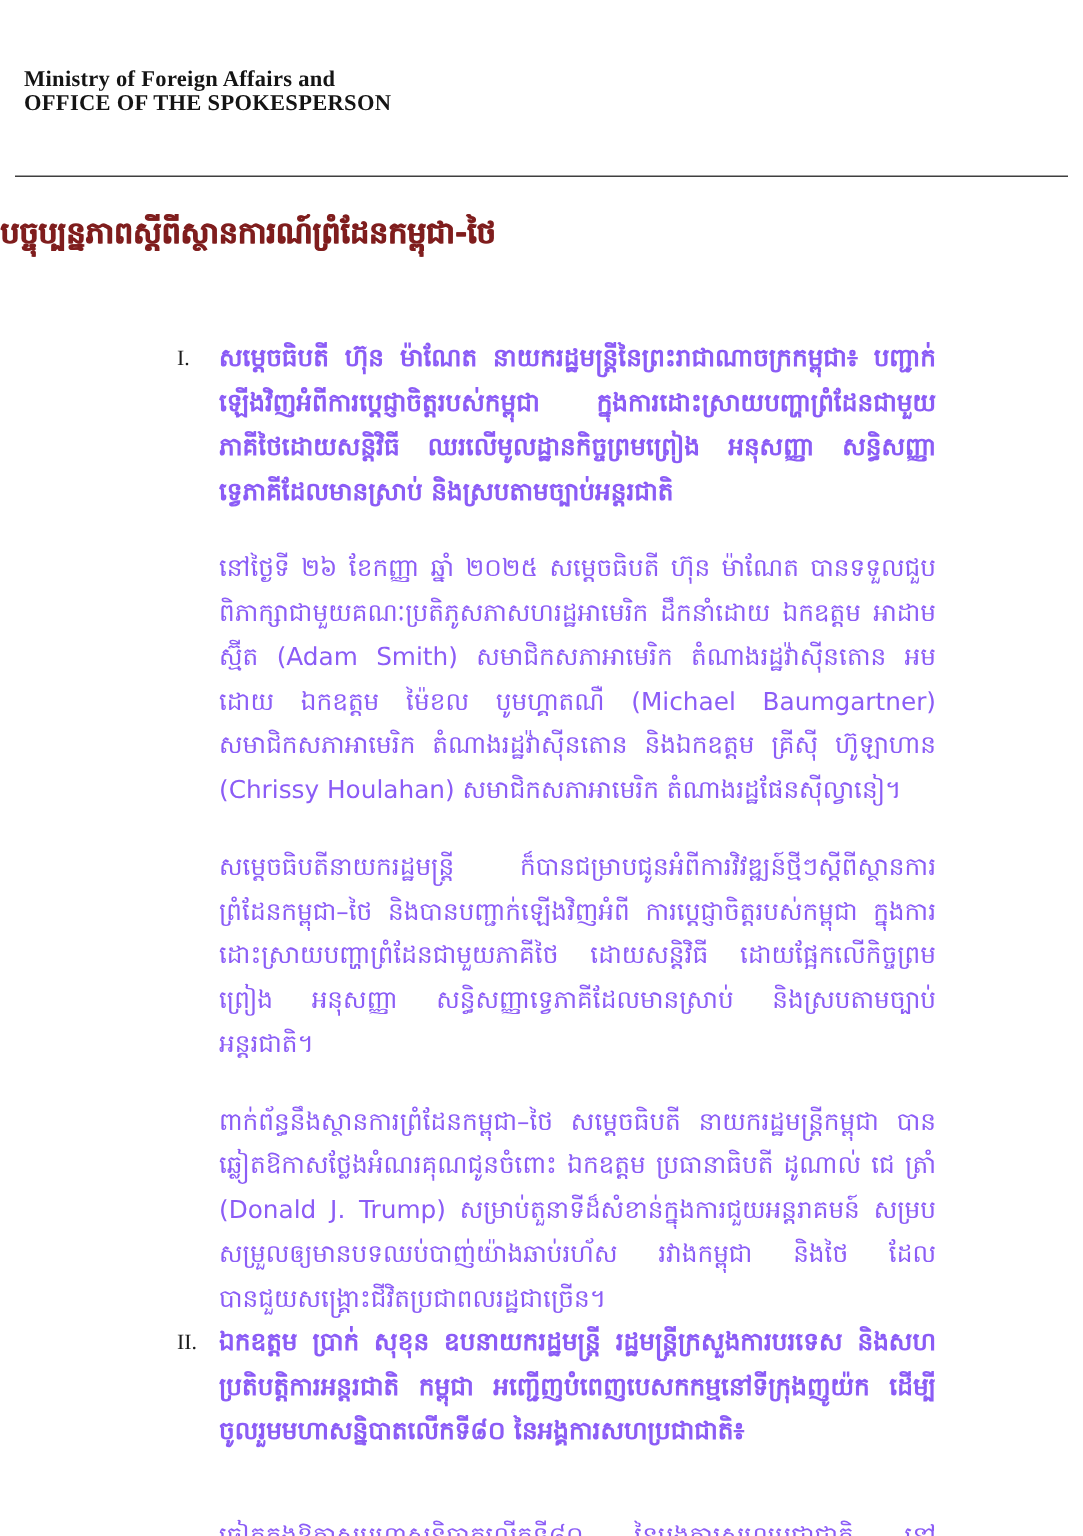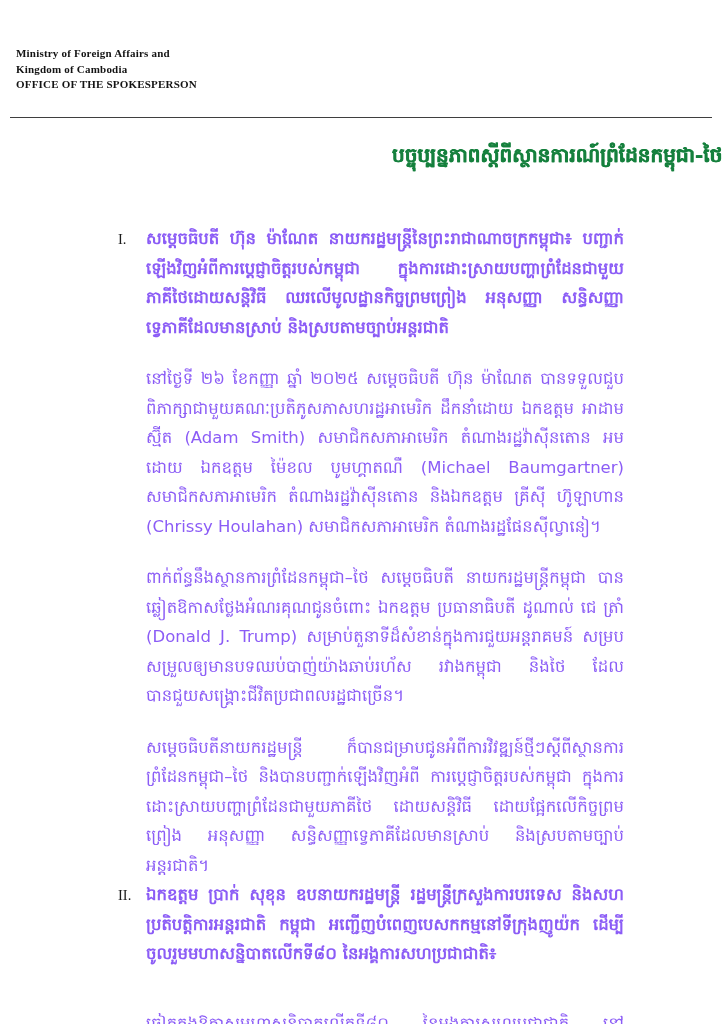--- a/index.html
+++ b/index.html
@@ -10,44 +10,44 @@
     position: relative;
     overflow: hidden;
     font-family: "Liberation Serif", serif;
     color: #1c1c1c;
   }
   .letterhead {
     position: absolute;
     top: 46px;
     left: 16px;
     font-weight: bold;
-    font-size: 11px;
+    font-size: 15px;
     line-height: 15.5px;
     letter-spacing: 0.2px;
     color: #141414;
   }
   .divider {
     position: absolute;
     top: 117px;
     left: 10px;
     width: 702px;
     height: 0;
     border-top: 1.6px solid #3f3f3f;
   }
   .doc-title {
     position: absolute;
     top: 141px;
     left: 0;
     width: 100%;
-    text-align: right;
+    text-align: left;
     font-family: "DejaVu Sans", sans-serif;
     font-weight: bold;
     font-size: 20px;
     line-height: 28px;
-    color: #15803d;
+    color: #7f1d1d;
     text-shadow: 0.6px 0 0 currentColor;
   }
   .body-area {
     position: absolute;
     top: 224px;
     left: 118px;
     width: 506px;
   }
   .section { display: flex; align-items: flex-start; }
   .section .num {
@@ -70,39 +70,38 @@
   .content p { margin: 0 0 22px 0; }
   .content p.heading { font-weight: bold; }
   .content p.heading.gap-after { margin-bottom: 40px; }
   .content p:last-child { margin-bottom: 0; }
 </style>
 </head>
 <body>
 
 <div class="letterhead">
   <div>Ministry of Foreign Affairs and</div>
-  <div>Kingdom of Cambodia</div>
   <div>OFFICE OF THE SPOKESPERSON</div>
 </div>
 
 <div class="divider"></div>
 
 <div class="doc-title">
   <div>បច្ចុប្បន្នភាពស្ដីពីស្ថានការណ៍ព្រំដែនកម្ពុជា-ថៃ</div>
 </div>
 
 <div class="body-area">
 
   <div class="section">
     <div class="num">I.</div>
     <div class="content">
       <p class="heading">សម្ដេចធិបតី ហ៊ុន ម៉ាណែត នាយករដ្ឋមន្ត្រីនៃព្រះរាជាណាចក្រកម្ពុជា៖ បញ្ជាក់ឡើងវិញអំពីការប្តេជ្ញាចិត្តរបស់កម្ពុជា ក្នុងការដោះស្រាយបញ្ហាព្រំដែនជាមួយភាគីថៃដោយសន្តិវិធី ឈរលើមូលដ្ឋានកិច្ចព្រមព្រៀង អនុសញ្ញា សន្ធិសញ្ញាទ្វេភាគីដែលមានស្រាប់ និងស្របតាមច្បាប់អន្តរជាតិ</p>
       <p>នៅថ្ងៃទី ២៦ ខែកញ្ញា ឆ្នាំ ២០២៥ សម្ដេចធិបតី ហ៊ុន ម៉ាណែត បានទទួលជួបពិភាក្សាជាមួយគណៈប្រតិភូសភាសហរដ្ឋអាមេរិក ដឹកនាំដោយ ឯកឧត្តម អាដាម ស្ម៊ីត (Adam Smith) សមាជិកសភាអាមេរិក តំណាងរដ្ឋវ៉ាស៊ីនតោន អមដោយ ឯកឧត្តម ម៉ៃខល បូមហ្គាតណឺ (Michael Baumgartner) សមាជិកសភាអាមេរិក តំណាងរដ្ឋវ៉ាស៊ីនតោន និងឯកឧត្តម គ្រីស៊ី ហ៊ូឡាហាន (Chrissy Houlahan) សមាជិកសភាអាមេរិក តំណាងរដ្ឋផែនស៊ីល្វានៀ។</p>
+      <p>សម្ដេចធិបតីនាយករដ្ឋមន្ត្រី ក៏បានជម្រាបជូនអំពីការវិវឌ្ឍន៍ថ្មីៗស្ដីពីស្ថានការព្រំដែនកម្ពុជា–ថៃ និងបានបញ្ជាក់ឡើងវិញអំពី ការប្តេជ្ញាចិត្តរបស់កម្ពុជា ក្នុងការដោះស្រាយបញ្ហាព្រំដែនជាមួយភាគីថៃ ដោយសន្តិវិធី ដោយផ្អែកលើកិច្ចព្រមព្រៀង អនុសញ្ញា សន្ធិសញ្ញាទ្វេភាគីដែលមានស្រាប់ និងស្របតាមច្បាប់អន្តរជាតិ។</p>
       <p>ពាក់ព័ន្ធនឹងស្ថានការព្រំដែនកម្ពុជា–ថៃ សម្ដេចធិបតី នាយករដ្ឋមន្ត្រីកម្ពុជា បានឆ្លៀតឱកាសថ្លែងអំណរគុណជូនចំពោះ ឯកឧត្តម ប្រធានាធិបតី ដូណាល់ ជេ ត្រាំ (Donald J. Trump) សម្រាប់តួនាទីដ៏សំខាន់ក្នុងការជួយអន្តរាគមន៍ សម្របសម្រួលឲ្យមានបទឈប់បាញ់យ៉ាងឆាប់រហ័ស រវាងកម្ពុជា និងថៃ ដែលបានជួយសង្គ្រោះជីវិតប្រជាពលរដ្ឋជាច្រើន។</p>
-      <p>សម្ដេចធិបតីនាយករដ្ឋមន្ត្រី ក៏បានជម្រាបជូនអំពីការវិវឌ្ឍន៍ថ្មីៗស្ដីពីស្ថានការព្រំដែនកម្ពុជា–ថៃ និងបានបញ្ជាក់ឡើងវិញអំពី ការប្តេជ្ញាចិត្តរបស់កម្ពុជា ក្នុងការដោះស្រាយបញ្ហាព្រំដែនជាមួយភាគីថៃ ដោយសន្តិវិធី ដោយផ្អែកលើកិច្ចព្រមព្រៀង អនុសញ្ញា សន្ធិសញ្ញាទ្វេភាគីដែលមានស្រាប់ និងស្របតាមច្បាប់អន្តរជាតិ។</p>
     </div>
   </div>
 
   <div class="section">
     <div class="num">II.</div>
     <div class="content">
       <p class="heading gap-after">ឯកឧត្តម ប្រាក់ សុខុន ឧបនាយករដ្ឋមន្ត្រី រដ្ឋមន្ត្រីក្រសួងការបរទេស និងសហប្រតិបត្តិការអន្តរជាតិ កម្ពុជា អញ្ជើញបំពេញបេសកកម្មនៅទីក្រុងញូយ៉ក ដើម្បីចូលរួមមហាសន្និបាតលើកទី៨០ នៃអង្គការសហប្រជាជាតិ៖</p>
       <p>ឆ្លៀតក្នុងឱកាសមហាសន្និបាតលើកទី៨០ នៃអង្គការសហប្រជាជាតិ នៅទីក្រុងញូយ៉ក នៅរសៀលថ្ងៃទី ២៦ ខែកញ្ញា ឆ្នាំ ២០២៥ ឯកឧត្តម ឧបនាយករដ្ឋមន្ត្រី ប្រាក់ សុខុន រដ្ឋមន្ត្រីក្រសួងការបរទេស និងសហប្រតិបត្តិការអន្តរជាតិ បានអញ្ជើញចូលរួមកិច្ចប្រជុំ ១+៣ រួមមាន</p>
     </div>
   </div>

